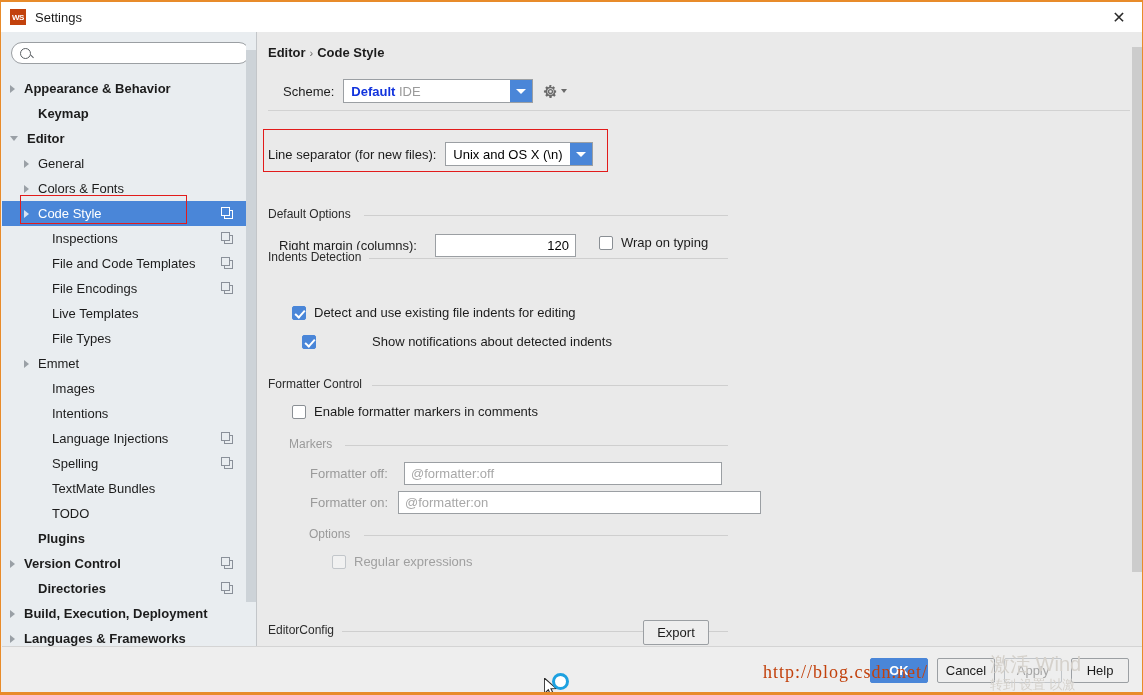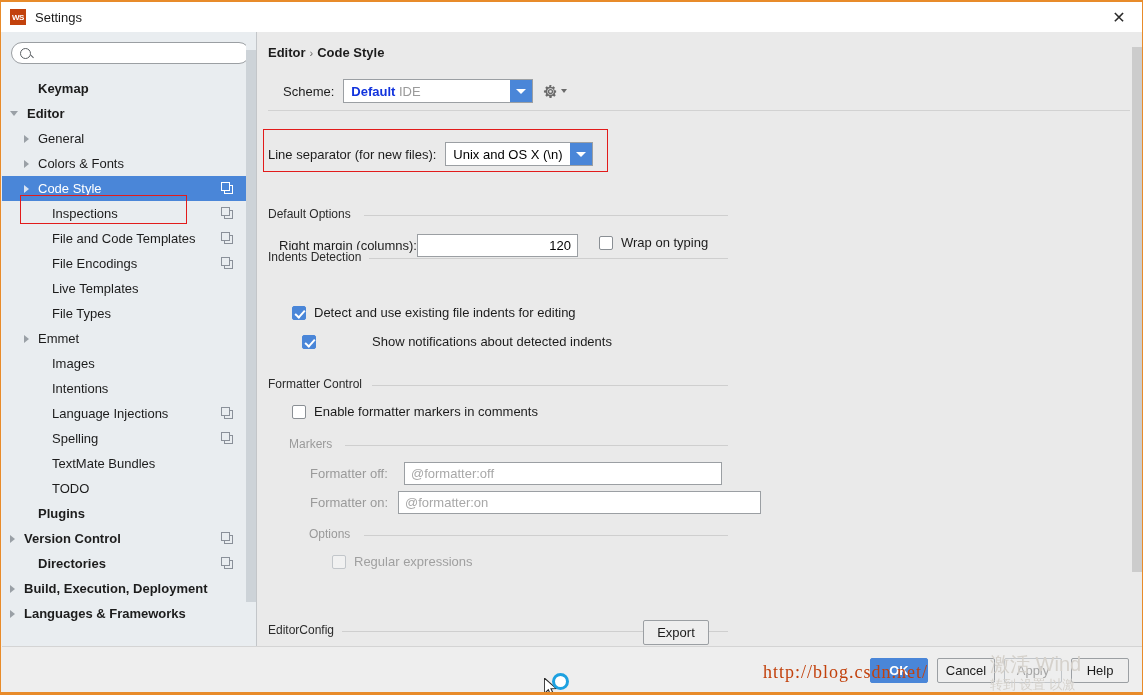--- a/index.html
+++ b/index.html
@@ -312,20 +312,26 @@
 
   <div class="sidebar">
     <div class="search-wrap">
       <div class="search-box">
         <span class="search-icon"></span>
         <input class="search-input" type="text" placeholder="" style="">
       </div>
     </div>
 
     <div class="tree" id="tree">
+        <div class="tree-row">
+          <span style="width: 8px; flex: 0 0 auto;"></span>
+          <span class="arrow"></span>
+          <span style="width: 9px; flex: 0 0 auto;"></span>
+          <span class="tree-label bold">Appearance &amp; Behavior</span>
+        </div>
         <div class="tree-row">
           <span style="width: 22px; flex: 0 0 auto;"></span>
           <span class="arrow hidden"></span>
           <span style="width: 9px; flex: 0 0 auto;"></span>
           <span class="tree-label bold">Keymap</span>
         </div>
         <div class="tree-row">
           <span style="width: 8px; flex: 0 0 auto;"></span>
           <span class="arrow down"></span>
           <span style="width: 9px; flex: 0 0 auto;"></span>
@@ -520,21 +526,21 @@
         <span class="combo-arrow"></span>
       </div>
     </div>
 
     <div class="group" style="left:11px; top:175px; width:460px;">
       <span class="group-title">Default Options</span>
       <span class="group-line" style="left:96px; width:364px;"></span>
     </div>
     <div style="position:absolute; left:22px; top:202px; display:flex; align-items:center;">
       <span class="field-label">Right margin (columns):</span>
-      <div class="textinput right" style="width:161px; margin-left:0;">120</div>
+      <div class="textinput right" style="width:141px; margin-left:18px;">120</div>
     </div>
     <div class="cb-row" style="left:342px; top:203px;">
       <span class="cbox"></span>
       <span class="cb-label">Wrap on typing</span>
     </div>
 
     <div class="group" style="left:11px; top:218px; width:460px;">
       <span class="group-title">Indents Detection</span>
       <span class="group-line" style="left:101px; width:359px;"></span>
     </div>

